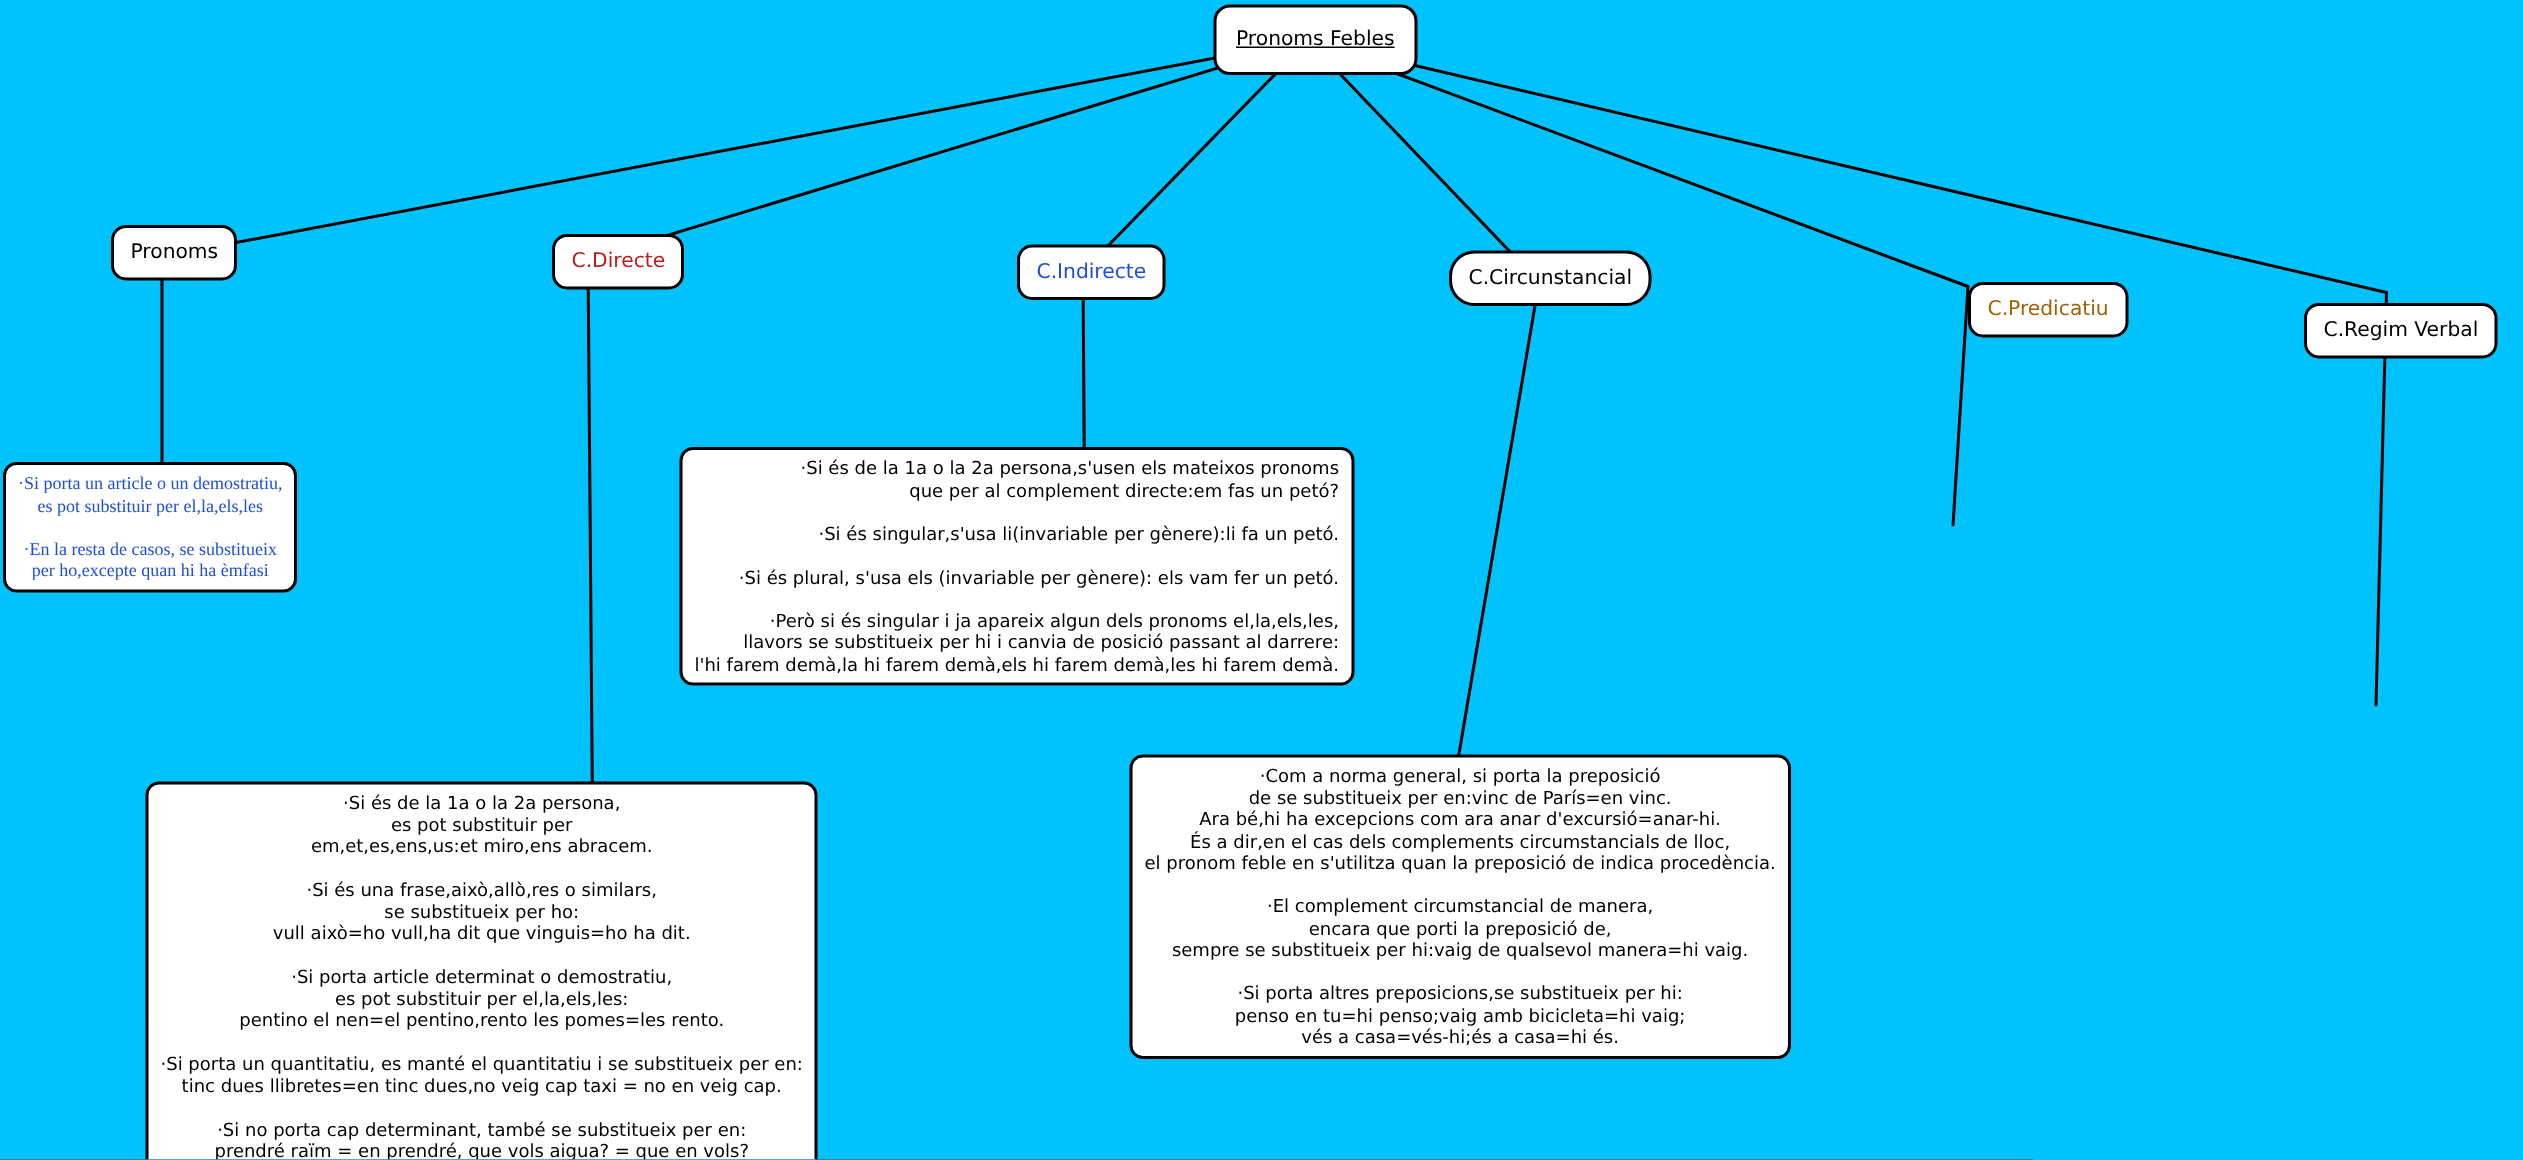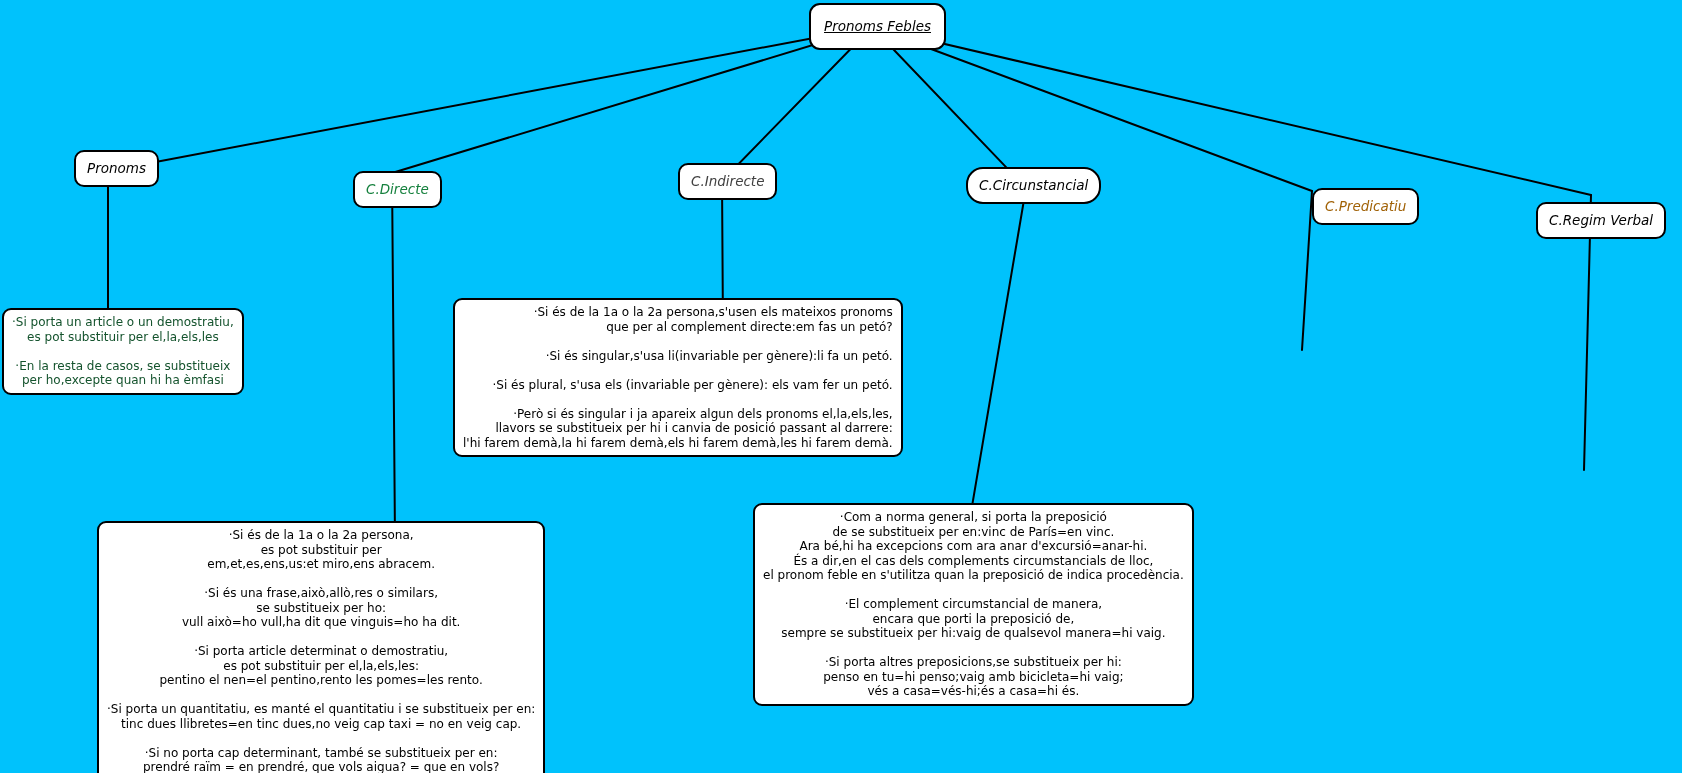--- a/index.html
+++ b/index.html
@@ -33,21 +33,20 @@
     z-index: 2;
     background: #fff;
     border: 2px solid #000;
     border-radius: 10px;
     padding: 8px 11px;
     font-size: 13.5px;
     line-height: 1.25;
     white-space: nowrap;
     text-align: left;
     box-sizing: border-box;
-    font-style: italic;
   }
   .node.root {
     padding: 13px 13px;
     border-radius: 11px;
   }
   .node.root .label {
     text-decoration: underline;
   }
   .details {
     position: absolute;
@@ -84,37 +83,37 @@
     <line x1="1591" y1="195" x2="1584" y2="470" stroke="#000000"></line>
   </svg>
 
   <div class="node root" style="left: 809px; top: 3px; background: rgb(255, 255, 255); border-color: rgb(0, 0, 0); color: rgb(0, 0, 0);">
     <span class="label">Pronoms Febles</span>
   </div>
 
   <div class="node" style="left: 74px; top: 150px; background: rgb(255, 255, 255); border-color: rgb(0, 0, 0); color: rgb(0, 0, 0);">
     <span class="label">Pronoms</span>
   </div>
-  <div class="node" style="left: 353px; top: 156px; background: rgb(255, 255, 255); border-color: rgb(0, 0, 0); color: #15803d; margin-top: 15px;">
+  <div class="node" style="left: 368px; top: 156px; background: rgb(255, 255, 255); border-color: rgb(0, 0, 0); color: #b91c1c;">
     <span class="label">C.Directe</span>
   </div>
-  <div class="node" style="left: 678px; top: 163px; background: rgb(255, 255, 255); border-color: rgb(0, 0, 0); color: #404040;">
+  <div class="node" style="left: 678px; top: 163px; background: rgb(255, 255, 255); border-color: rgb(0, 0, 0); color: #1d4ed8;">
     <span class="label">C.Indirecte</span>
   </div>
   <div class="node" style="left: 966px; top: 167px; background: rgb(255, 255, 255); border-color: rgb(0, 0, 0); color: rgb(0, 0, 0); border-radius: 17px;">
     <span class="label">C.Circunstancial</span>
   </div>
   <div class="node" style="left: 1264px; top: 188px; background: rgb(255, 255, 255); border-color: rgb(0, 0, 0); color: #a16207; margin-left: 48px;">
     <span class="label">C.Predicatiu</span>
   </div>
   <div class="node" style="left: 1536px; top: 178px; background: rgb(255, 255, 255); border-color: rgb(0, 0, 0); color: rgb(0, 0, 0); margin-top: 24px;">
     <span class="label">C.Regim Verbal</span>
   </div>
 
-  <div class="details" style="left: 2px; top: 308px; background: rgb(255, 255, 255); border-color: rgb(0, 0, 0); color: #14532d;">·Si porta un article o un demostratiu,
+  <div class="details" style="left: 2px; top: 308px; background: rgb(255, 255, 255); border-color: rgb(0, 0, 0); color: #1d4ed8; font-family: Liberation Serif, serif;">·Si porta un article o un demostratiu,
 es pot substituir per el,la,els,les
 
 ·En la resta de casos, se substitueix
 per ho,excepte quan hi ha èmfasi</div>
   <div class="details" style="left: 97px; top: 508px; background: rgb(255, 255, 255); border-color: rgb(0, 0, 0); color: rgb(0, 0, 0); margin-top: 13px;">·Si és de la 1a o la 2a persona,
 es pot substituir per
 em,et,es,ens,us:et miro,ens abracem.
 
 ·Si és una frase,això,allò,res o similars,
 se substitueix per ho:

